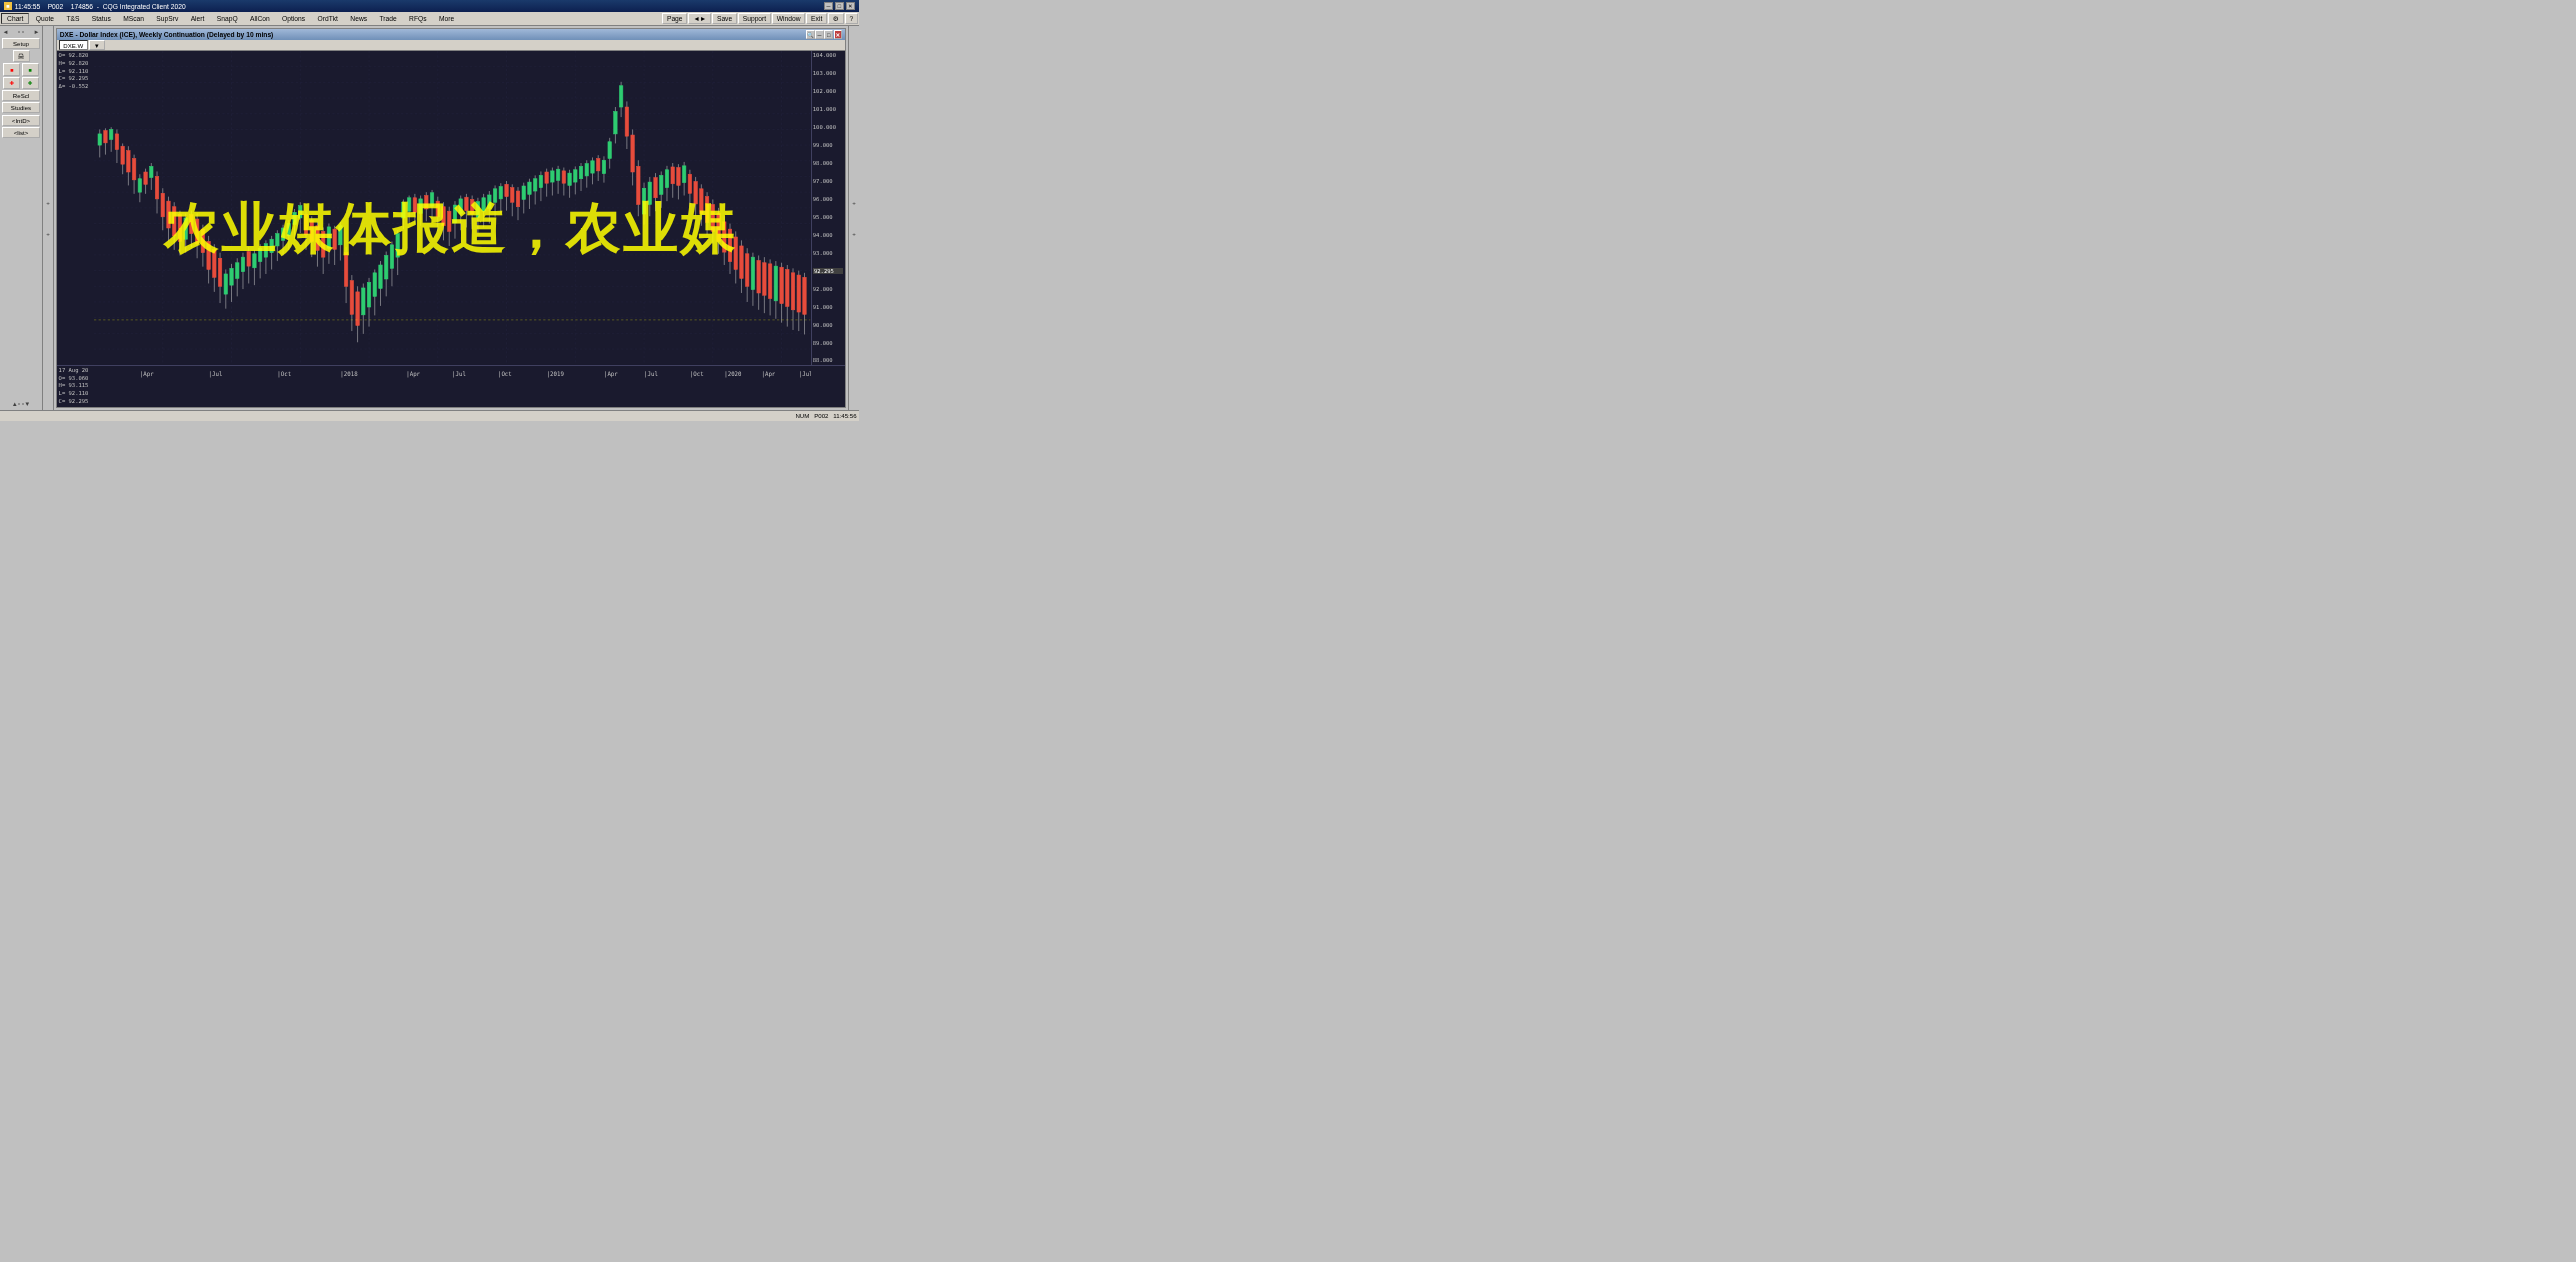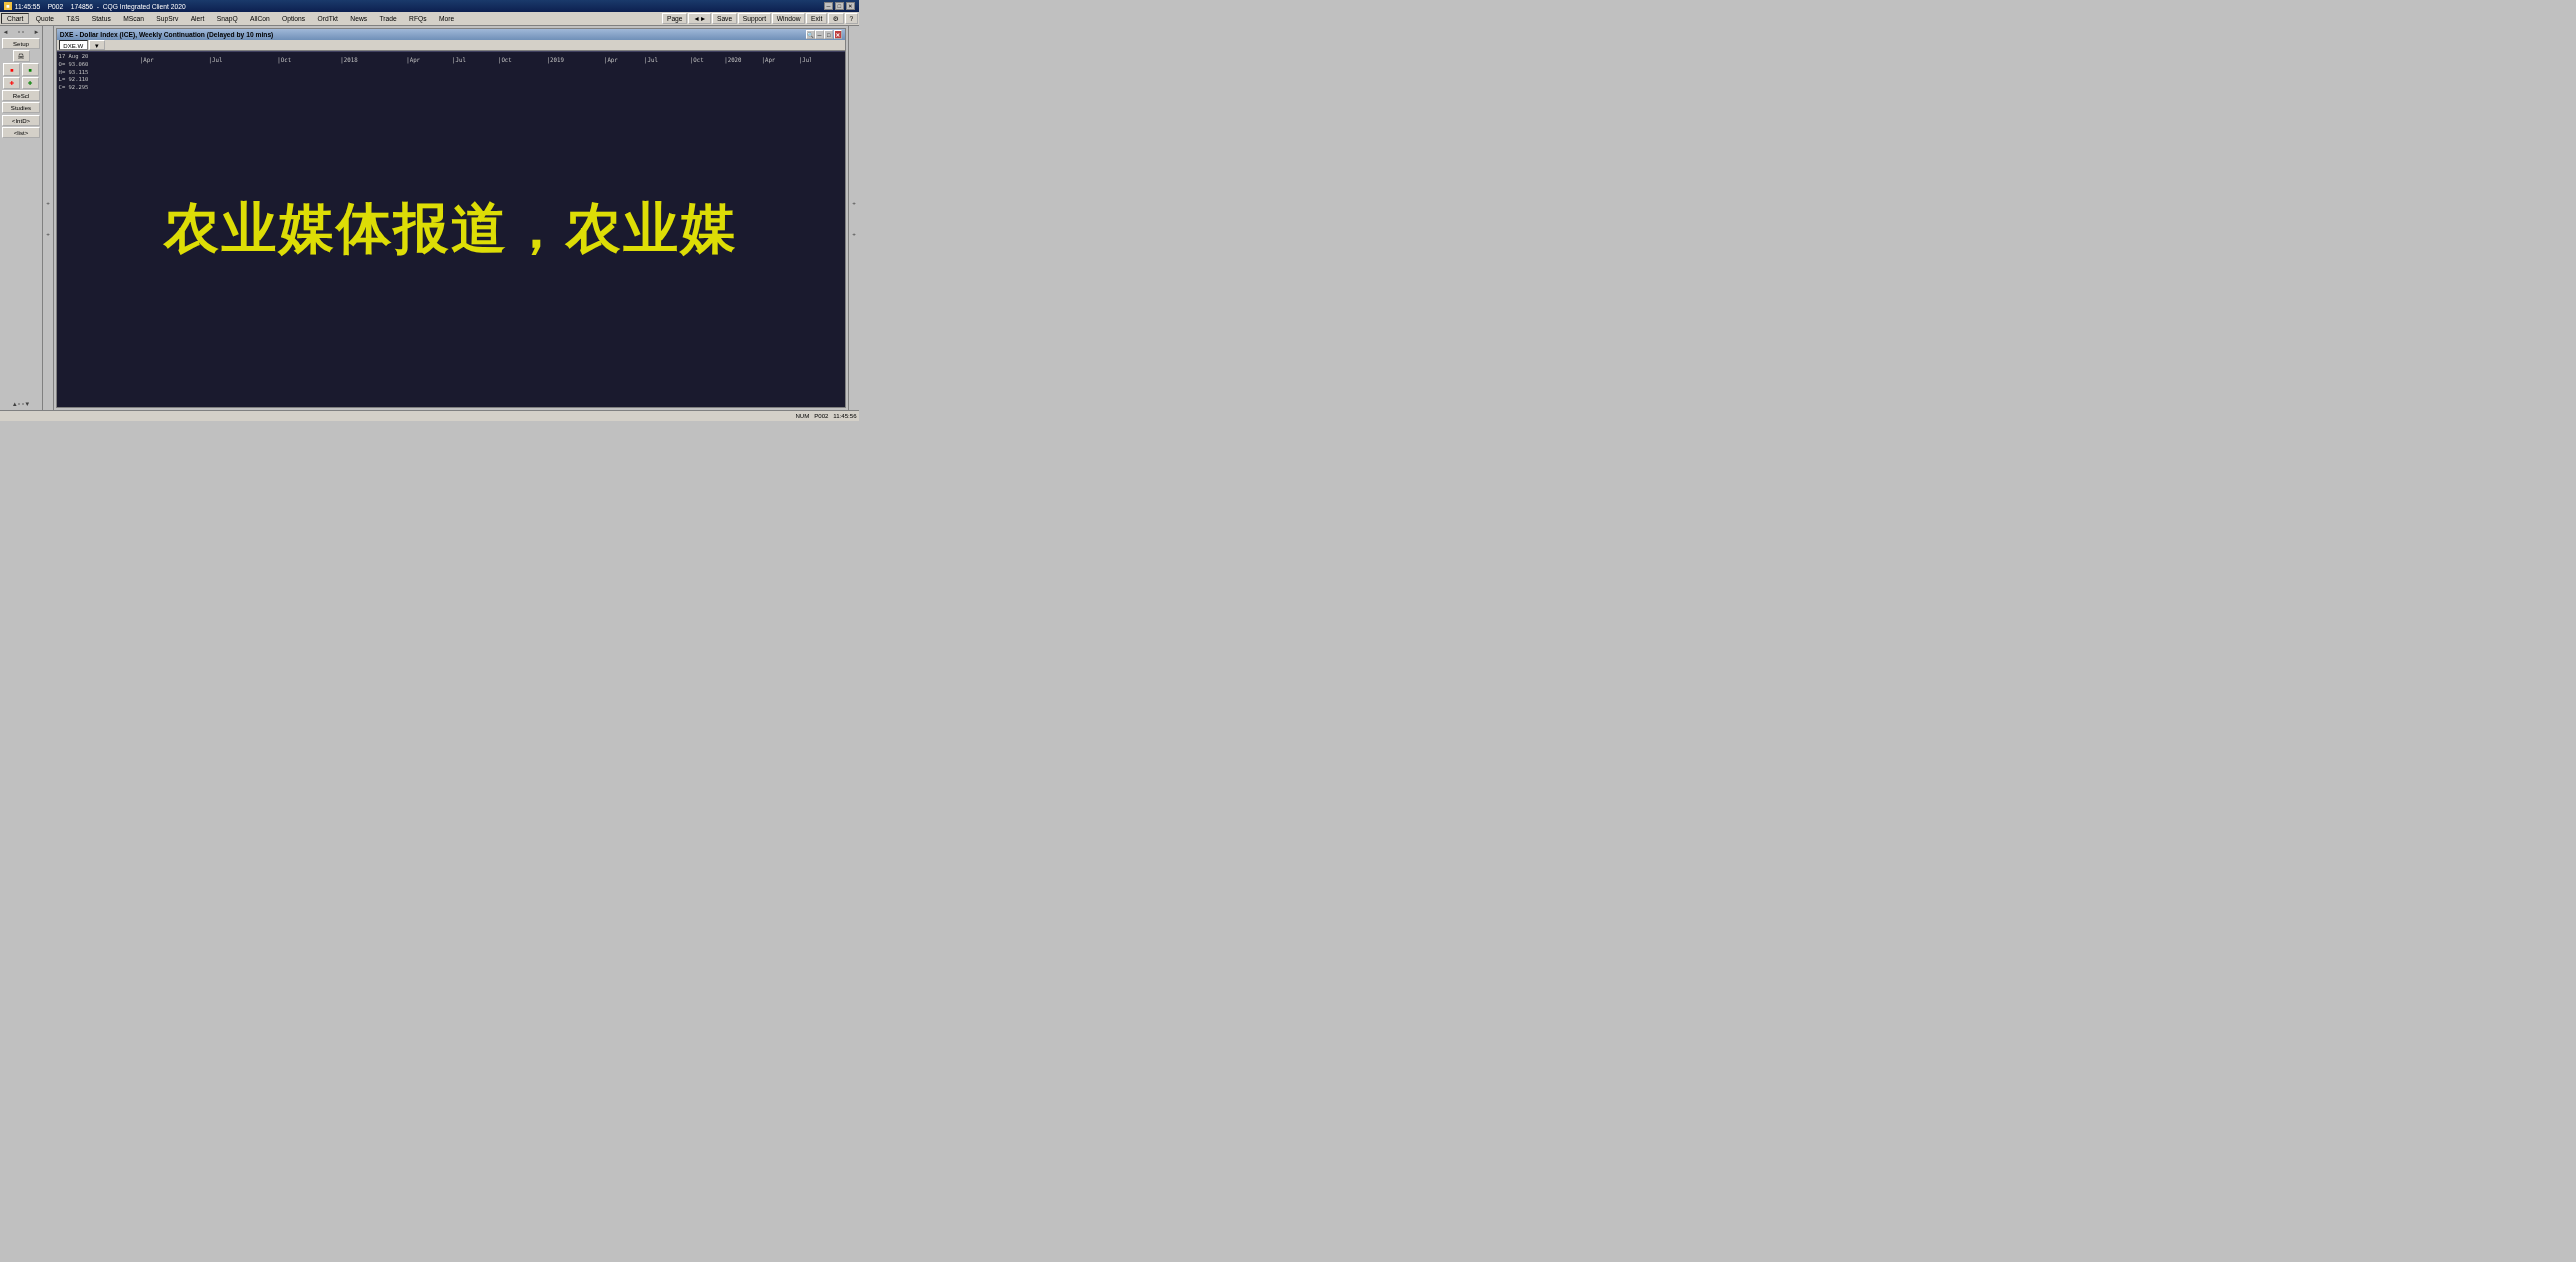--- a/index.html
+++ b/index.html
@@ -452,21 +452,21 @@
           <div class="chart-ctrl-btn">□</div>
           <div class="chart-ctrl-btn close">✕</div>
         </div>
       </div>
 
       <div class="chart-tabs">
         <div class="chart-tab active">DXE.W</div>
         <div class="chart-tab">▼</div>
       </div>
 
-      <div class="chart-content" style="flex:1; display:flex; flex-direction:row; position:relative;">
+      <div class="chart-content" style="flex:1; display:flex; flex-direction:column; position:relative;">
 
         <div class="watermark">农业媒体报道，农业媒</div>
 
         <div style="flex:1; display:flex; overflow:hidden; position:relative;">
 
           <div class="chart-info">
             <div>O=  92.820</div>
             <div>H=  92.820</div>
             <div>L=  92.110</div>
             <div>C=  92.295</div>

